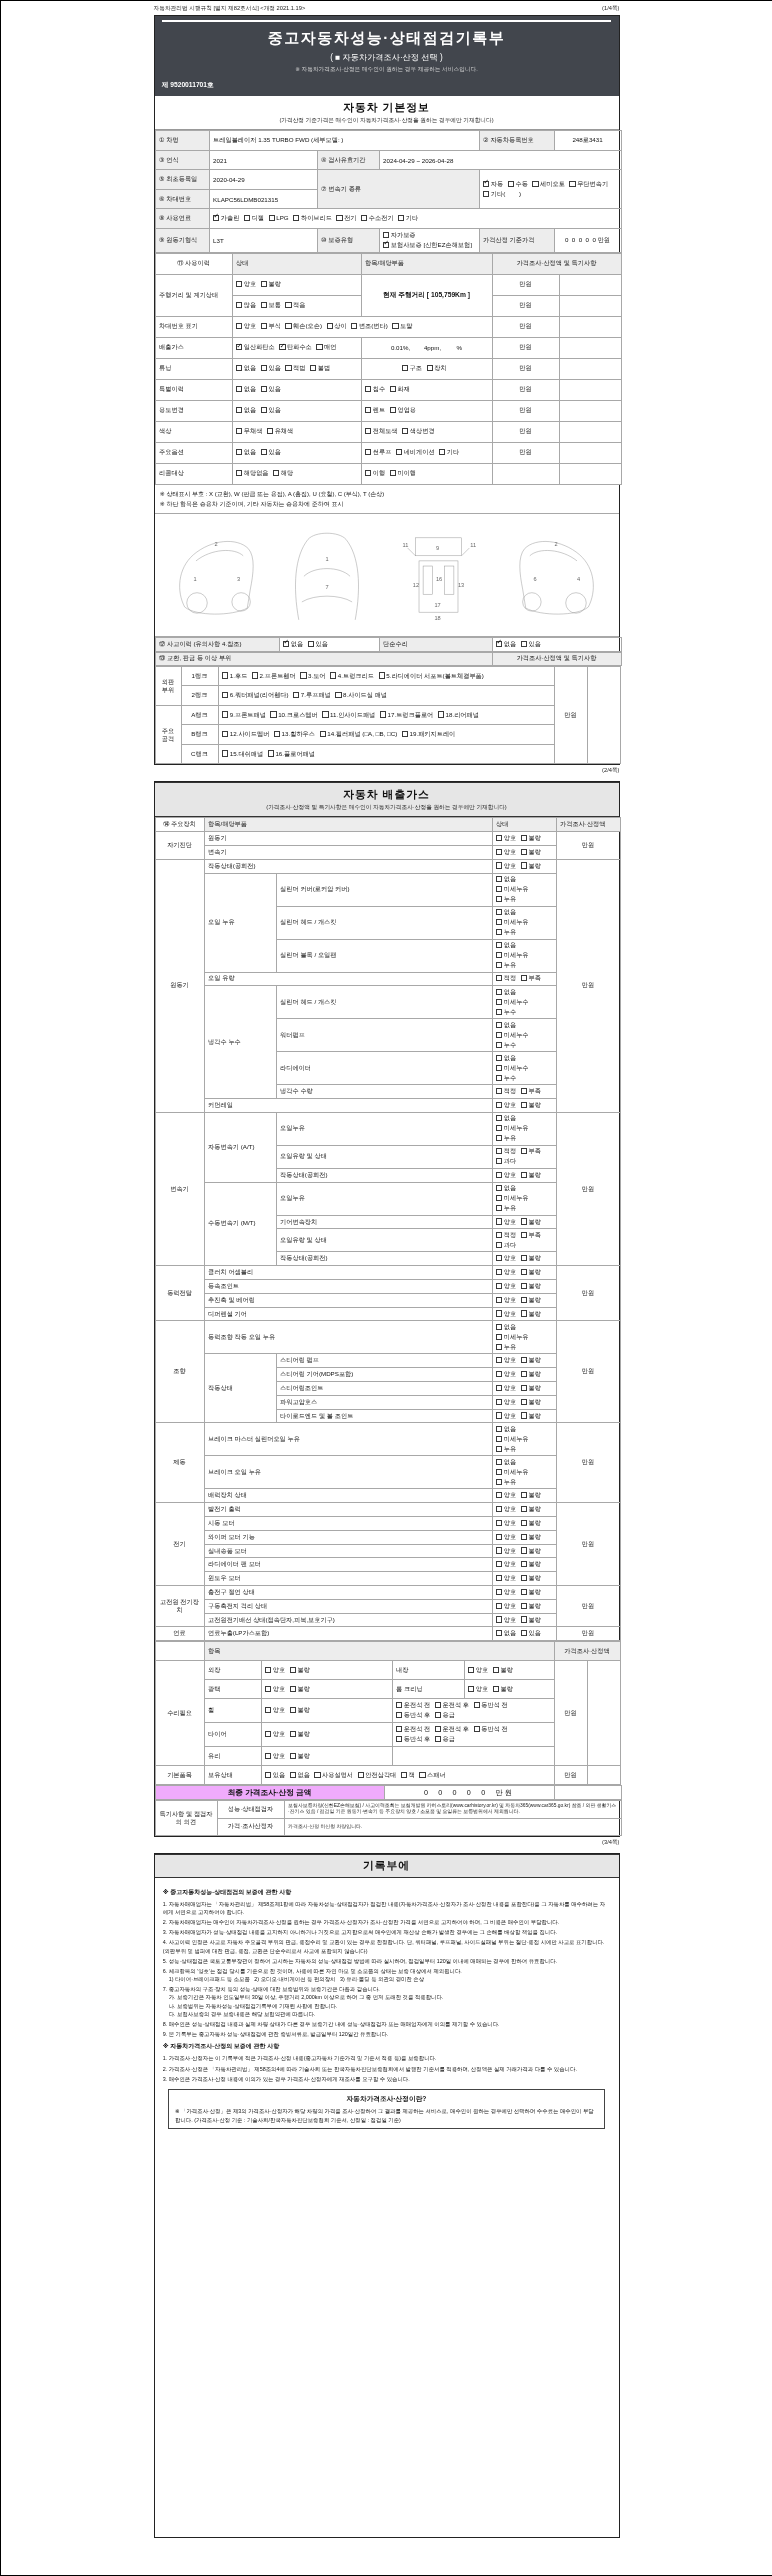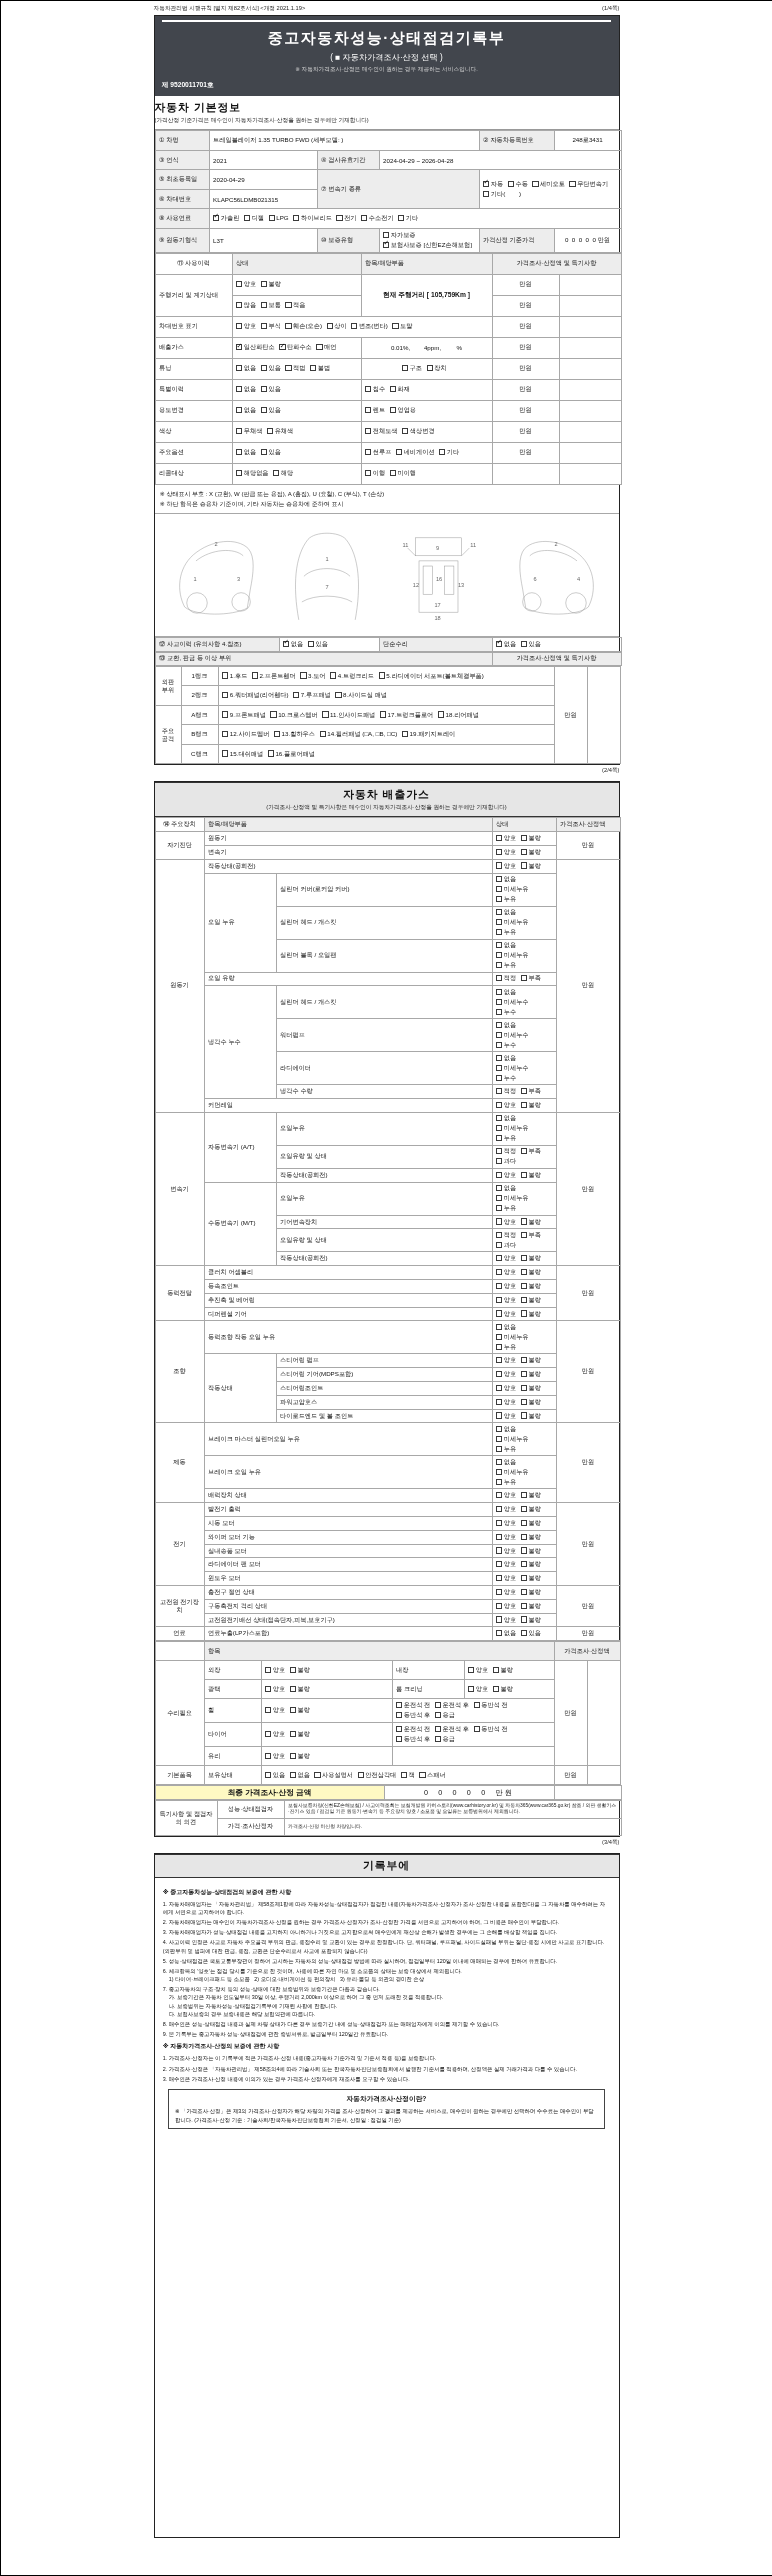--- a/index.html
+++ b/index.html
@@ -10,38 +10,38 @@
   .sheet{width:466px;margin:0 auto;border:1px solid #222;background:#fff;box-sizing:border-box;}
   .pgmark{width:466px;margin:1.5px auto 6.2px;text-align:right;font-size:5.7px;color:#222;}
   
   .dark{background:#42464d;color:#fff;padding:3.1px 7.2px 5.2px;}
   .wline{height:1.5px;background:#fff;margin:1px 0 7.2px;}
   .h-title{text-align:center;font-size:15px;font-weight:bold;letter-spacing:1.5px;}
   .h-sub{text-align:center;font-size:8.2px;margin-top:4.1px;}
   .h-note{text-align:center;font-size:5.7px;color:#d8d8d8;margin-top:3.1px;}
   .h-doc{font-size:6.7px;font-weight:bold;margin-top:7.2px;}
   
-  .wtitle{ padding:5.2px 0 4.1px;border-bottom:0.5px solid #999;}
+  .wtitle{ text-align:center;padding:5.2px 0 4.1px;border-bottom:0.5px solid #999;}
   .wtitle h2{margin:0;font-size:10.8px;letter-spacing:1px;}
   .wtitle .sub{font-size:5.7px;color:#222;margin-top:2.6px;}
   .band{background:#e6e6e6;border-top:1px solid #333;border-bottom:1px solid #333;text-align:center;padding:4.6px 0 4.1px;}
   .band h2{margin:0;font-size:10.8px;letter-spacing:1px;}
   .band .sub{font-size:5.7px;color:#222;margin-top:2.6px;}
   
   table.tb{width:100%;border-collapse:collapse;table-layout:fixed;}
   .tb th,.tb td{border:0.5px solid #a8a8a8;font-size:6.2px;padding:1.5px 3.6px;vertical-align:middle;
       overflow:hidden;text-align:left;font-weight:normal;}
   .tb th{background:#ededed;}
   .tb td.dev,.tb th.dev{text-align:center;background:#fff;}
   .tb .ctr{text-align:center;}
   .tb .price{text-align:center;}
   .tb .note{background:#fff;}
   .tb .pre{white-space:pre-wrap;}
   .tb .odo{font-weight:bold;font-size:6.7px;text-align:center;}
-  .tb .big{font-size:7.7px;font-weight:bold;text-align:center;background:#fef9c3;}
+  .tb .big{font-size:7.7px;font-weight:bold;text-align:center;background:#f0abfc;}
   .tb .digits{font-size:7.2px;text-align:center;letter-spacing:2.1px;}
   .tb .small{font-size:4.9px;line-height:1.35;color:#222;}
   .t-basic td,.t-basic th{height:15.5px;}
   .t-overall td,.t-overall th{height:17px;}
   .t-detail td,.t-detail th{height:10.8px;padding:1px 3.6px;}
   .t-ranks td{height:15.5px;}
   .t-etc td,.t-etc th{height:15px;}
   .t-opin td{height:13.4px;}
   .v{word-break:break-all;line-height:1.25;}
   

